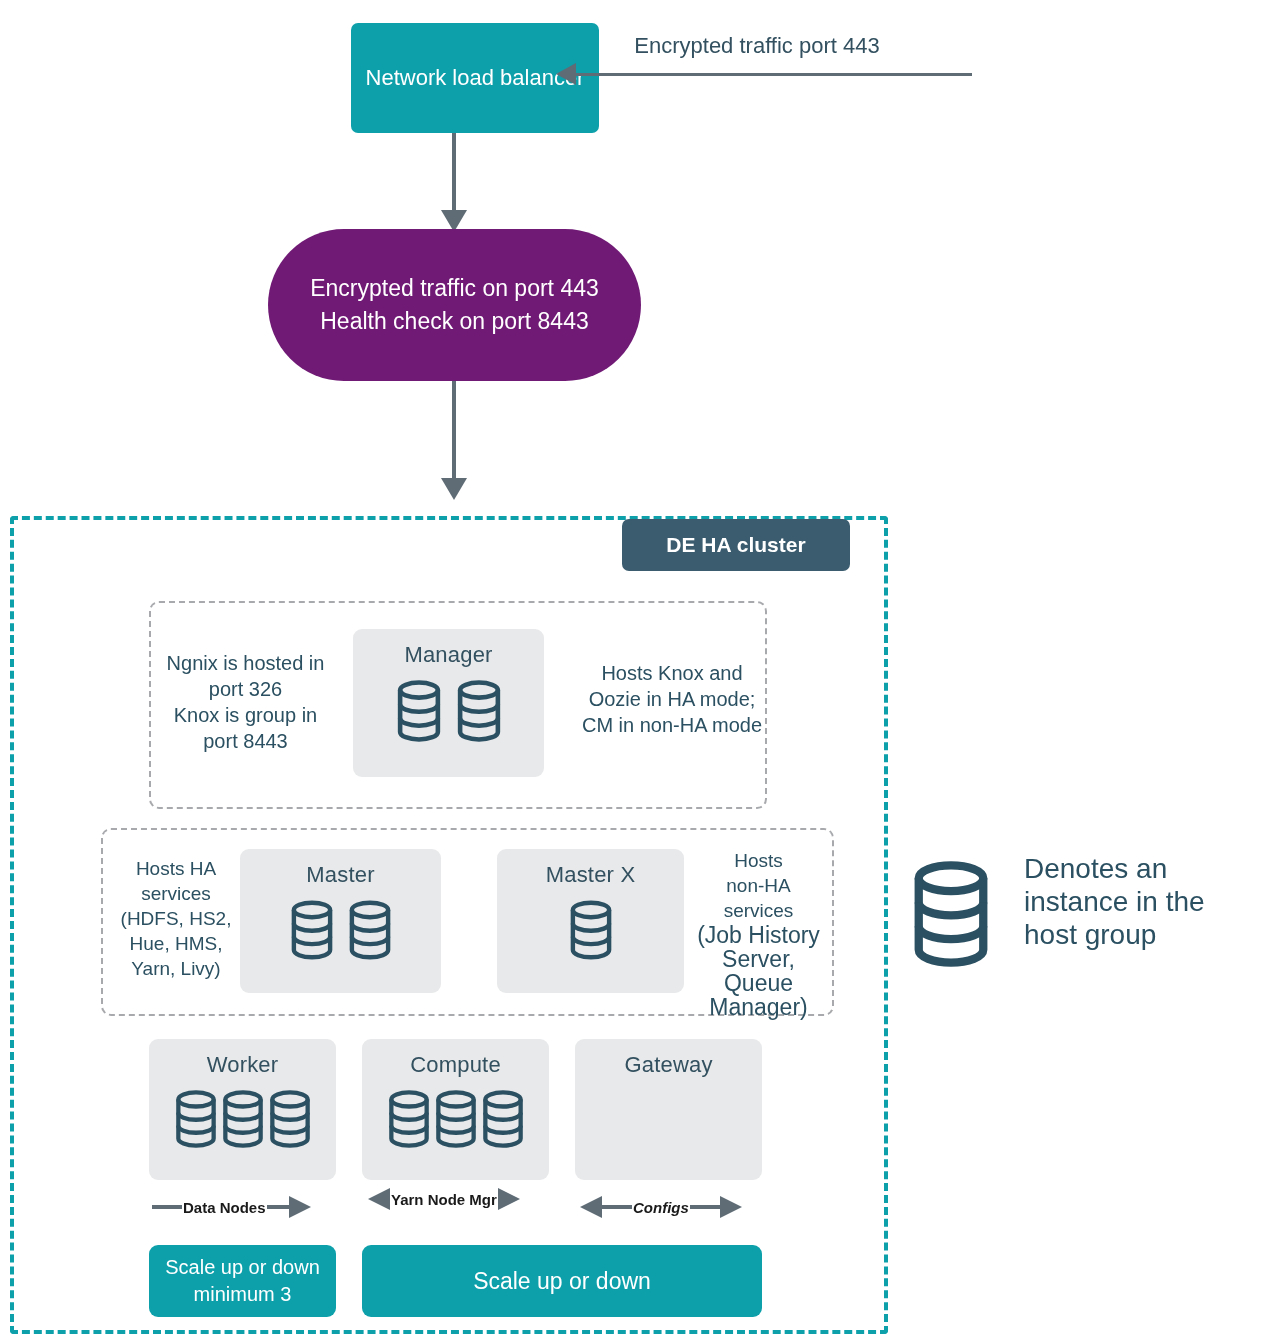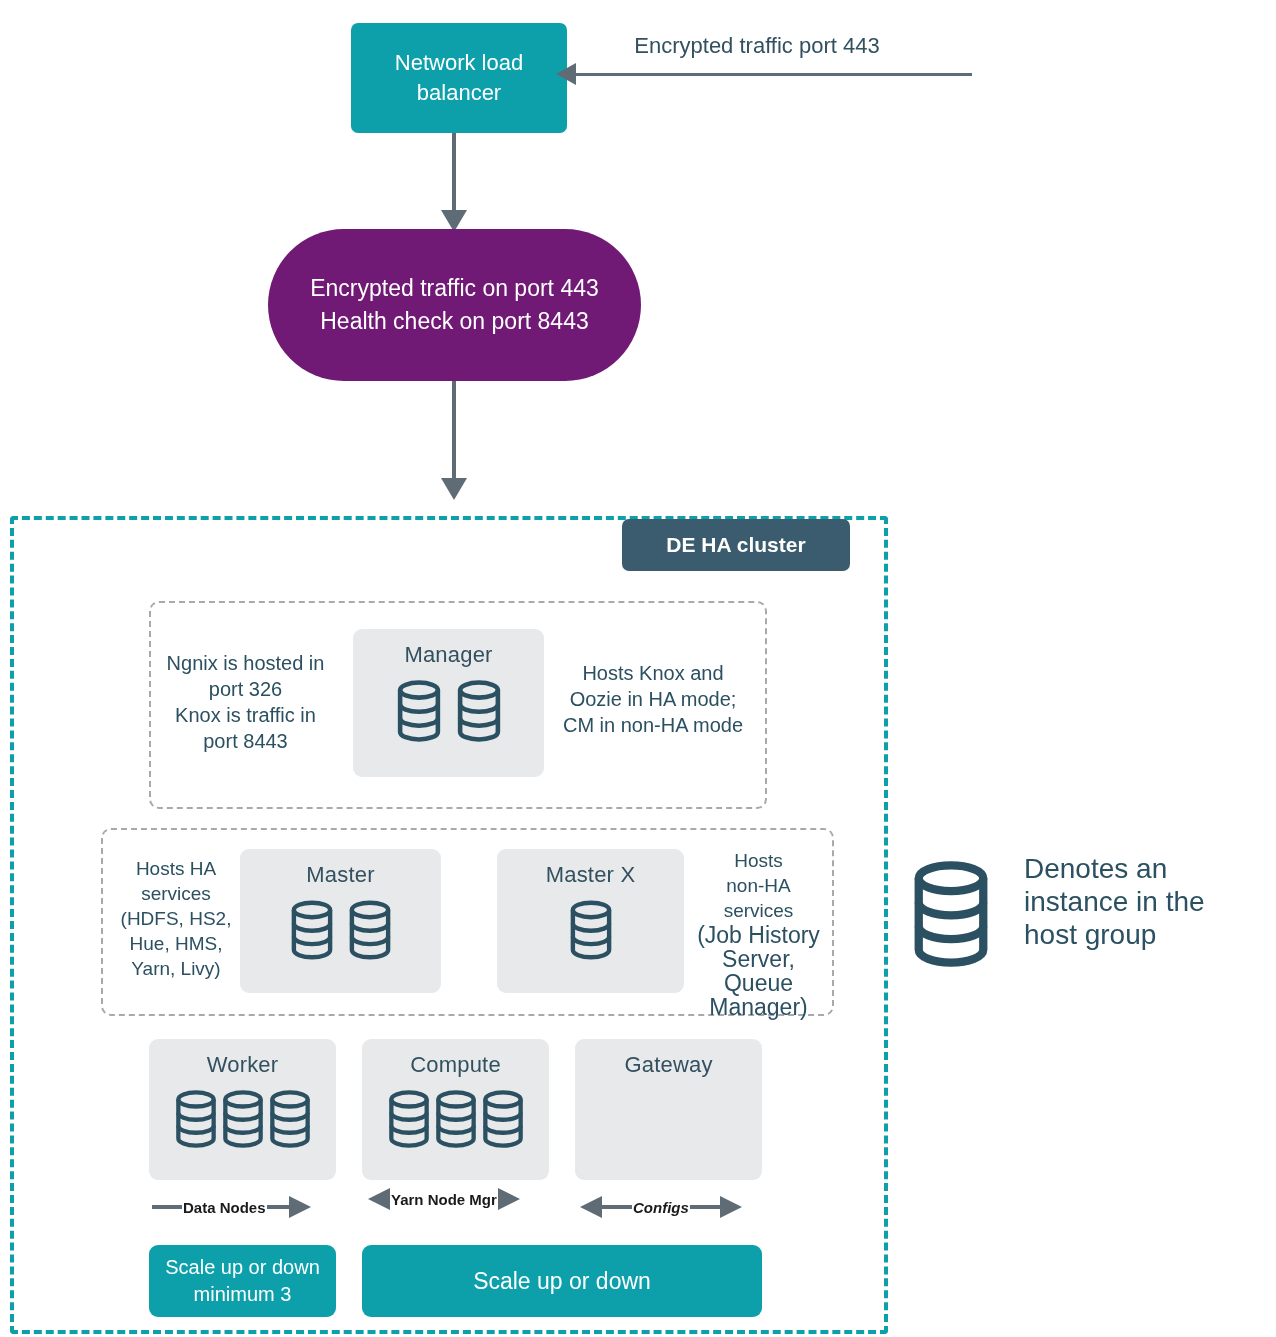--- a/index.html
+++ b/index.html
@@ -14,21 +14,21 @@
     background:#ffffff;
     overflow:hidden;
   }
   .abs{position:absolute;}
 
   
   .ctr{display:flex;align-items:center;justify-content:center;text-align:center;}
 
   
   #nlb{
-    left:351px; top:23px; width:216px; height:110px;
+    left:351px; top:23px; width:248px; height:110px;
     background:#0DA0AB; border-radius:7px;
     color:#ffffff; font-size:22px; line-height:30px;
   }
 
   
   #enc-label{
     left:592px; top:33px; width:330px;
     color:#32505F; font-size:22px; text-align:center;
   }
 
@@ -117,21 +117,21 @@
   #box-manager{left:353px; top:629px; width:191px; height:148px;text-align:right;}
   #box-master{left:240px; top:849px; width:201px; height:144px;}
   #box-masterx{left:497px; top:849px; width:187px; height:144px;}
   #box-worker{left:149px; top:1039px; width:187px; height:141px;}
   #box-compute{left:362px; top:1039px; width:187px; height:141px;}
   #box-gateway{left:575px; top:1039px; width:187px; height:141px;}
 
   
   .anno{color:#2B5061; text-align:center; line-height:26px;}
   #anno-ngnix{left:153px; top:650px; width:185px; font-size:20px;}
-  #anno-knoxoozie{left:549px; top:660px; width:208px; font-size:20px;}
+  #anno-knoxoozie{left:568px; top:660px; width:208px; font-size:20px;}
   #anno-ha{left:110px; top:856px; width:132px; font-size:19px; line-height:25px;}
   #anno-nonha{left:690px; top:848px; width:137px; font-size:19px; line-height:25px;}
   #anno-nonha .sub{font-size:23px; line-height:24px; display:block;}
 
   
   .arrow-row{height:22px; display:flex; align-items:center;}
   .ar-line{height:4px; background:#5F6B75; flex:0 0 auto;}
   .ar-label{
     font-size:15px; font-weight:bold; color:#1A1A1A; padding:0 1px;
     white-space:nowrap;
@@ -191,21 +191,21 @@
   <div class="abs v-head" id="v2-head"></div>
 
   <div class="abs" id="cluster"></div>
   <div class="abs ctr" id="cluster-badge">DE HA cluster</div>
 
   <div class="abs inner-dash" id="mgr-group"></div>
 
   <div class="abs anno" id="anno-ngnix">
     <div>Ngnix is hosted in</div>
     <div>port 326</div>
-    <div>Knox is traffic in</div>
+    <div>Knox is group in</div>
     <div>port 8443</div>
   </div>
 
   <div class="abs hostbox" id="box-manager">
     <span class="hb-title">Manager</span>
     <div class="hb-icons">
       <span>
         <svg width="46" height="62" viewBox="0 0 34 46">
             <g fill="none" stroke="#2B5061" stroke-width="3.4">
               <ellipse cx="17" cy="7.5" rx="14" ry="5.6"></ellipse>

